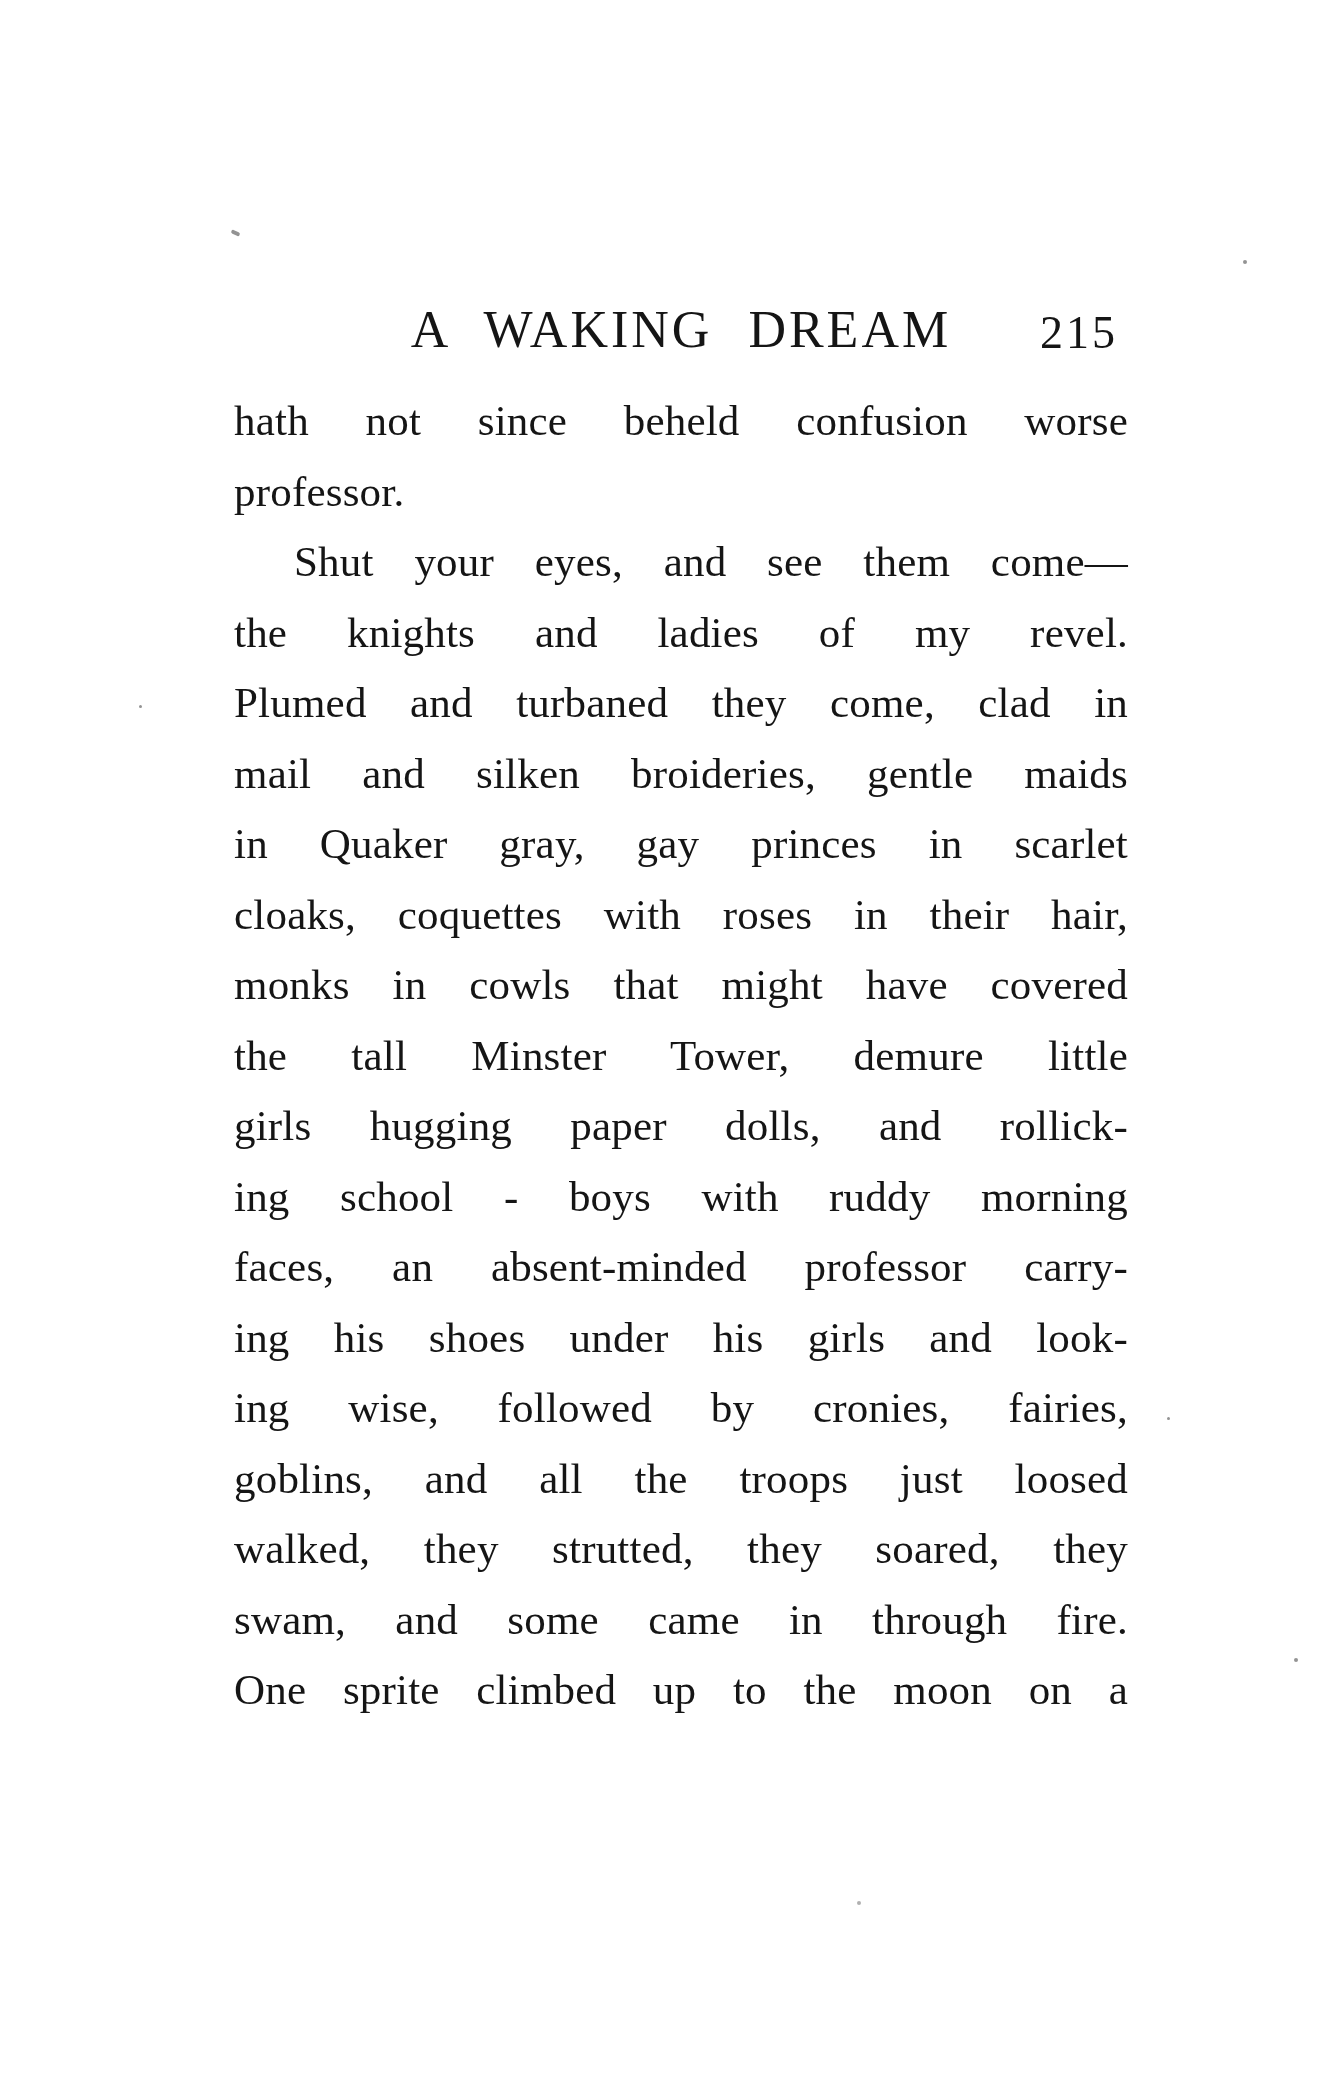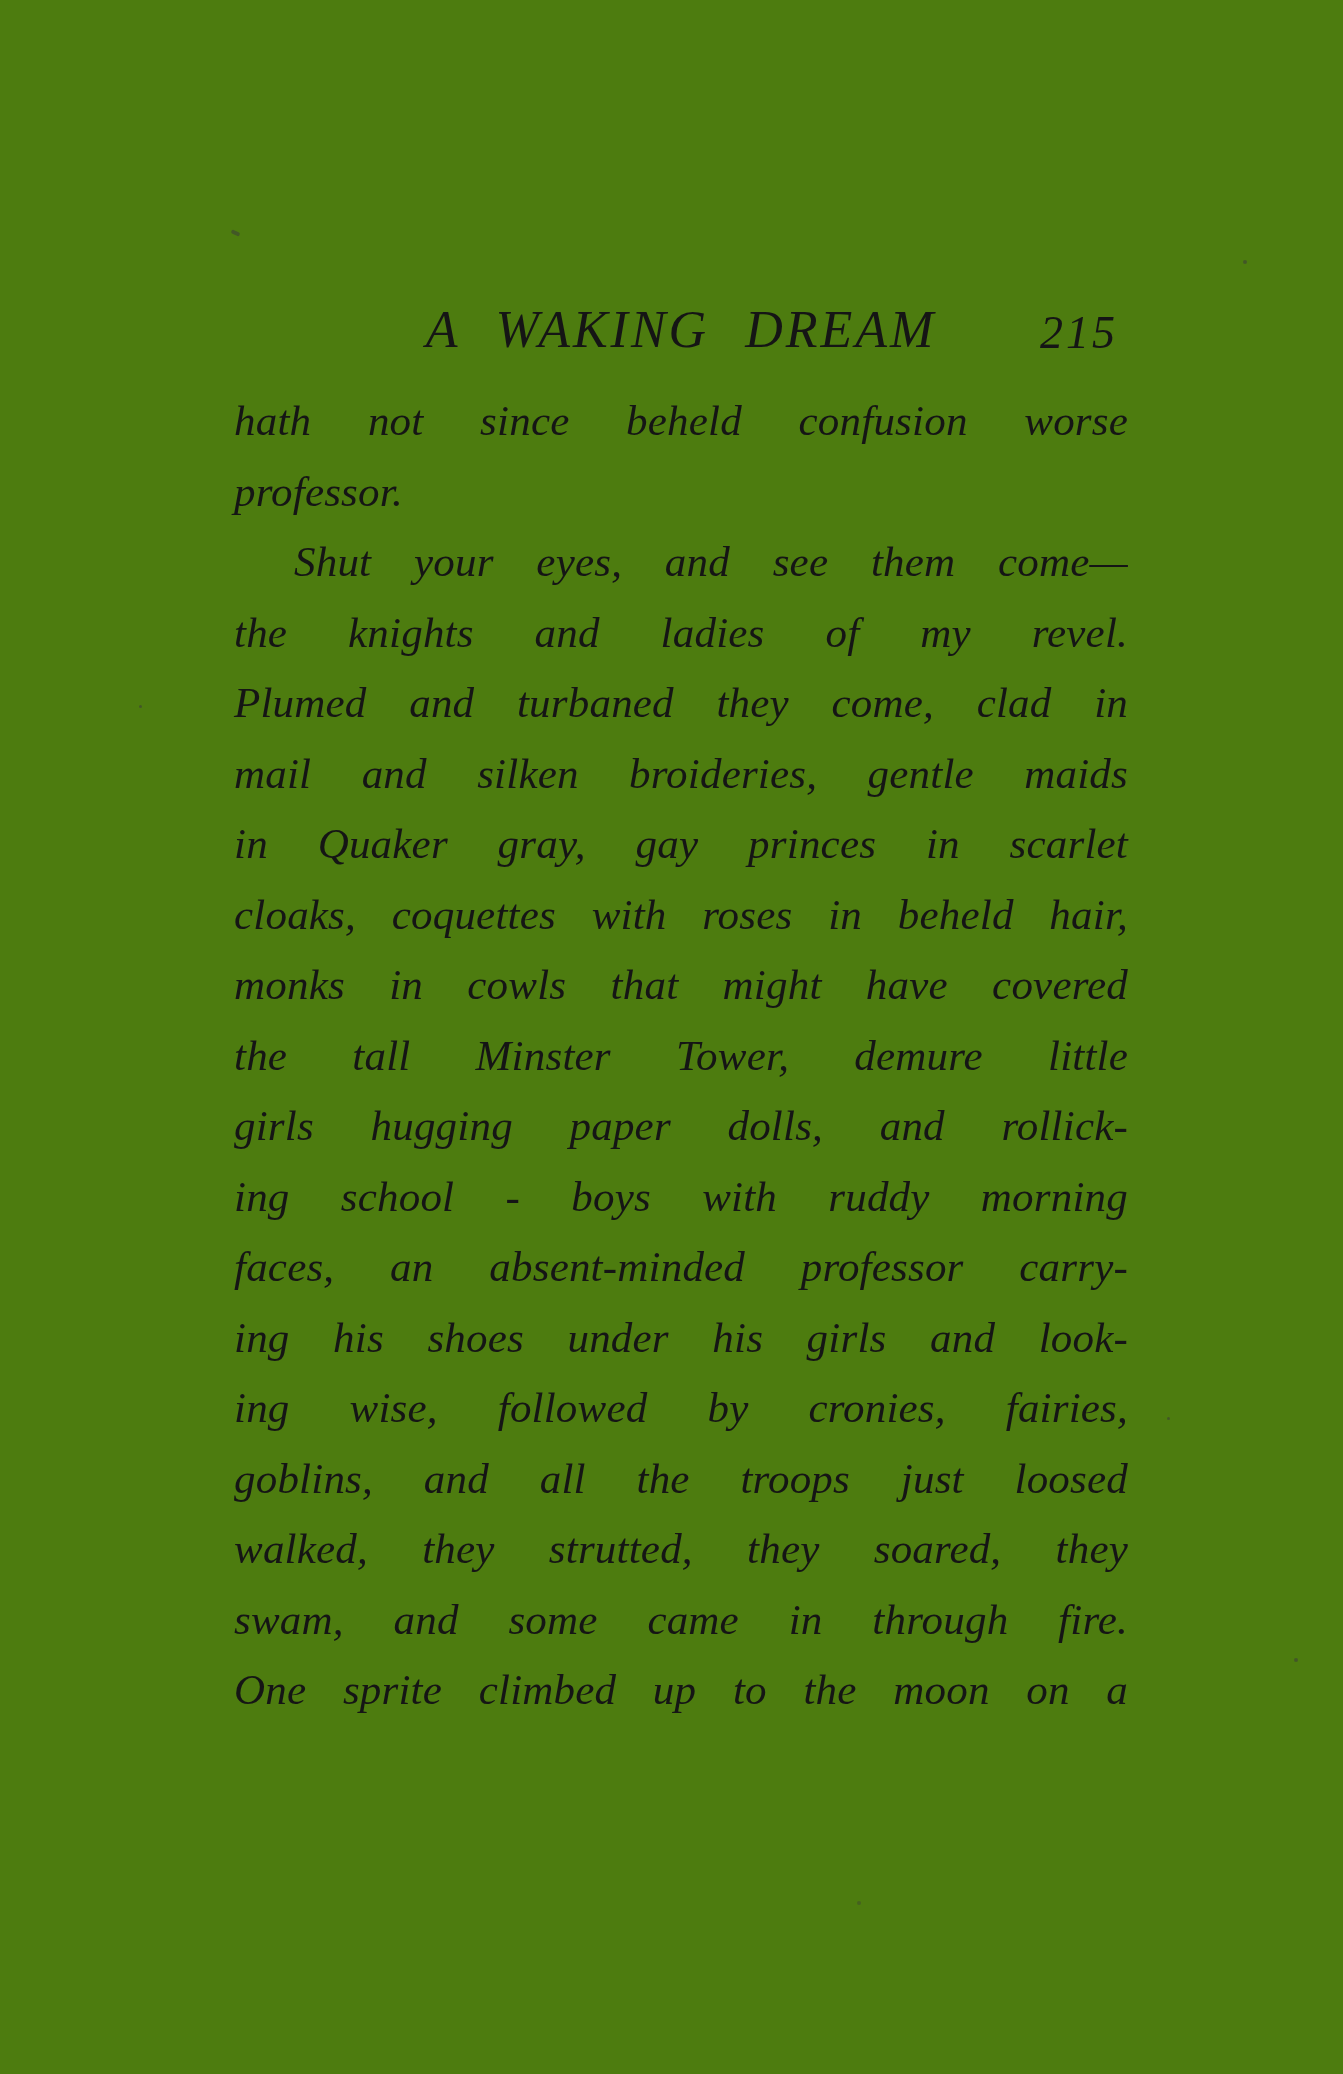--- a/index.html
+++ b/index.html
@@ -4,25 +4,24 @@
 <style>
   html, body {
     margin: 0;
     padding: 0;
     background: #e8e8e8;
   }
   .page {
     position: relative;
     width: 1343px;
     height: 2074px;
-    background: #4d7c0f;
+    background: #ffffff;
     overflow: hidden;
     font-family: "Liberation Serif", "DejaVu Serif", serif;
     color: #151515;
-    font-style: italic;
   }
   .running-header {
     position: absolute;
     top: 299px;
     left: 234px;
     width: 894px;
     height: 62px;
   }
   .running-title {
     position: absolute;
@@ -90,21 +89,21 @@
   </div>
 
   <div class="body-text">
     <div class="line">hath not since beheld confusion worse</div>
     <div class="line para-end">professor.</div>
     <div class="line para-start">Shut your eyes, and see them come—</div>
     <div class="line">the knights and ladies of my revel.</div>
     <div class="line">Plumed and turbaned they come, clad in</div>
     <div class="line">mail and silken broideries, gentle maids</div>
     <div class="line">in Quaker gray, gay princes in scarlet</div>
-    <div class="line">cloaks, coquettes with roses in beheld hair,</div>
+    <div class="line">cloaks, coquettes with roses in their hair,</div>
     <div class="line">monks in cowls that might have covered</div>
     <div class="line">the tall Minster Tower, demure little</div>
     <div class="line">girls hugging paper dolls, and rollick-</div>
     <div class="line">ing school - boys with ruddy morning</div>
     <div class="line">faces, an absent-minded professor carry-</div>
     <div class="line">ing his shoes under his girls and look-</div>
     <div class="line">ing wise, followed by cronies, fairies,</div>
     <div class="line">goblins, and all the troops just loosed</div>
     <div class="line">walked, they strutted, they soared, they</div>
     <div class="line">swam, and some came in through fire.</div>

